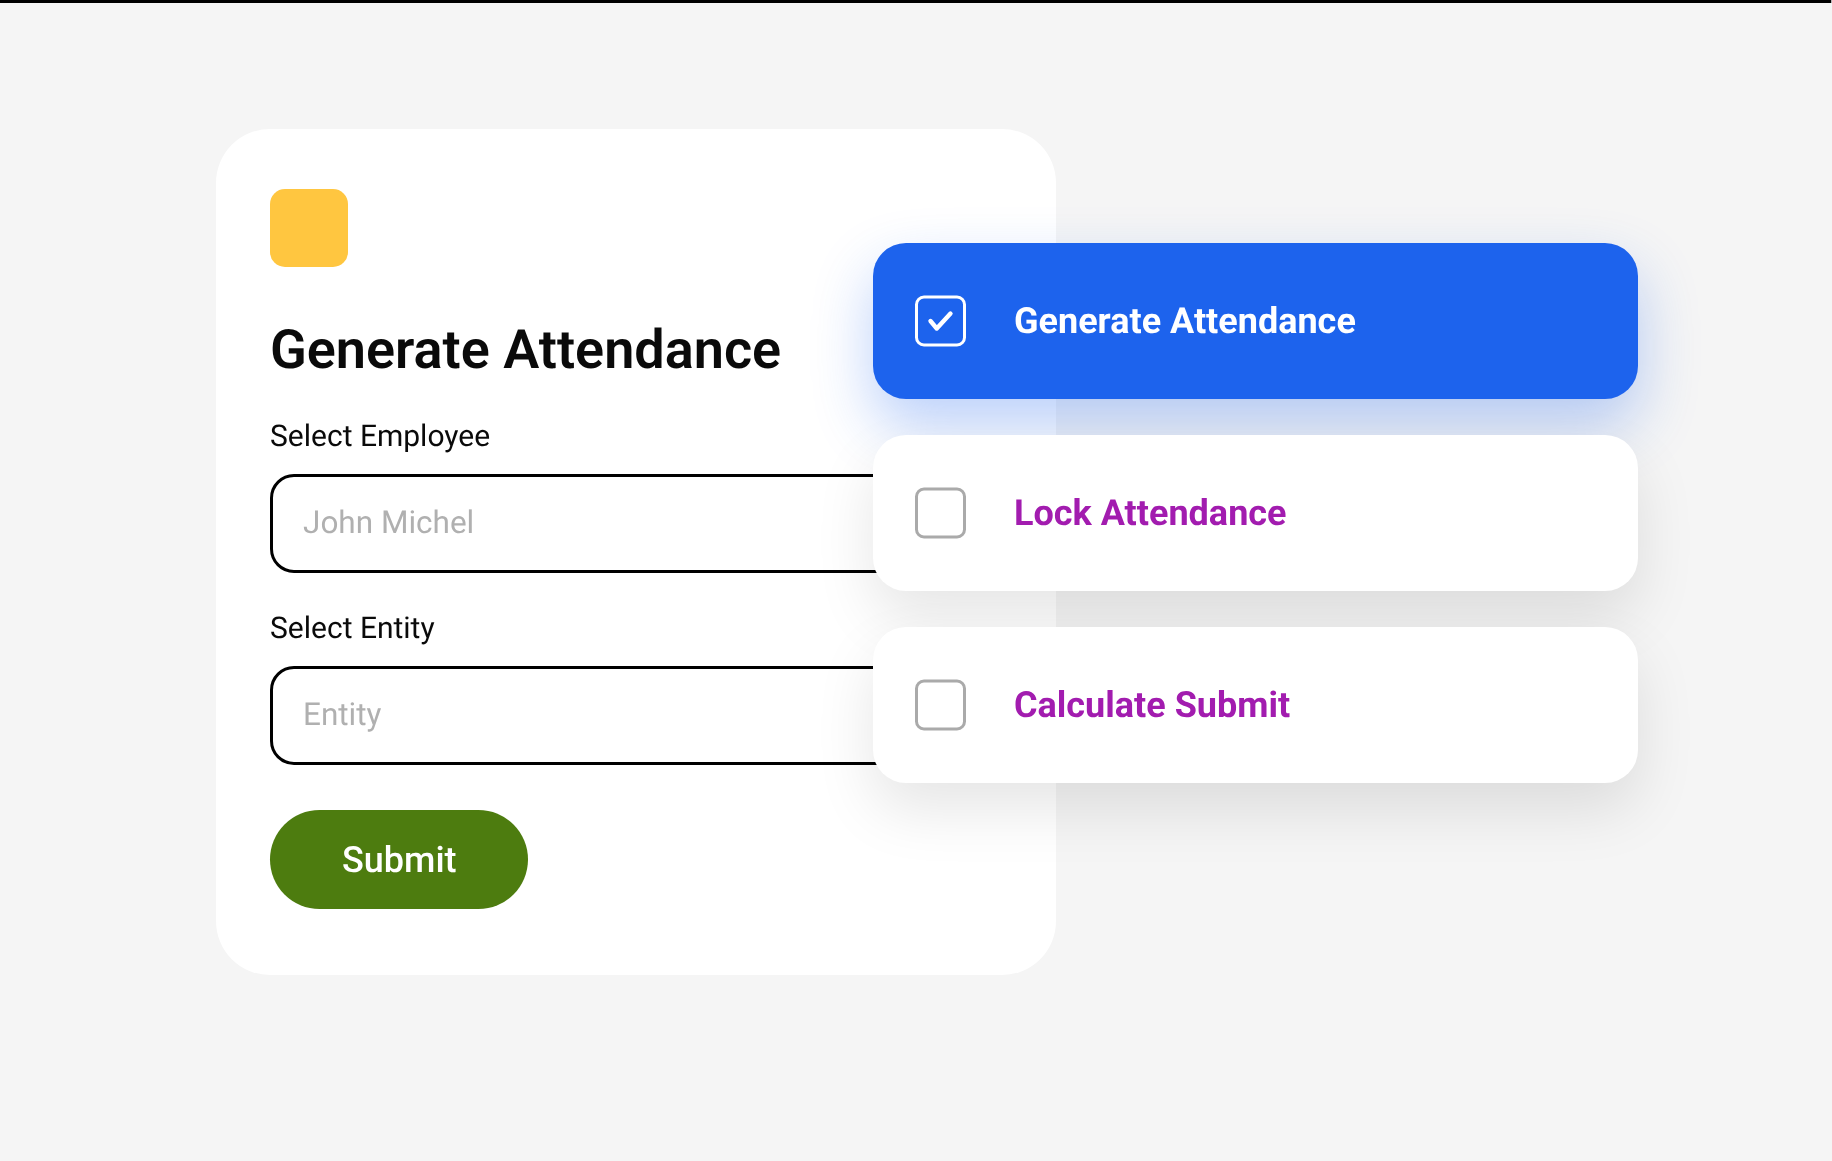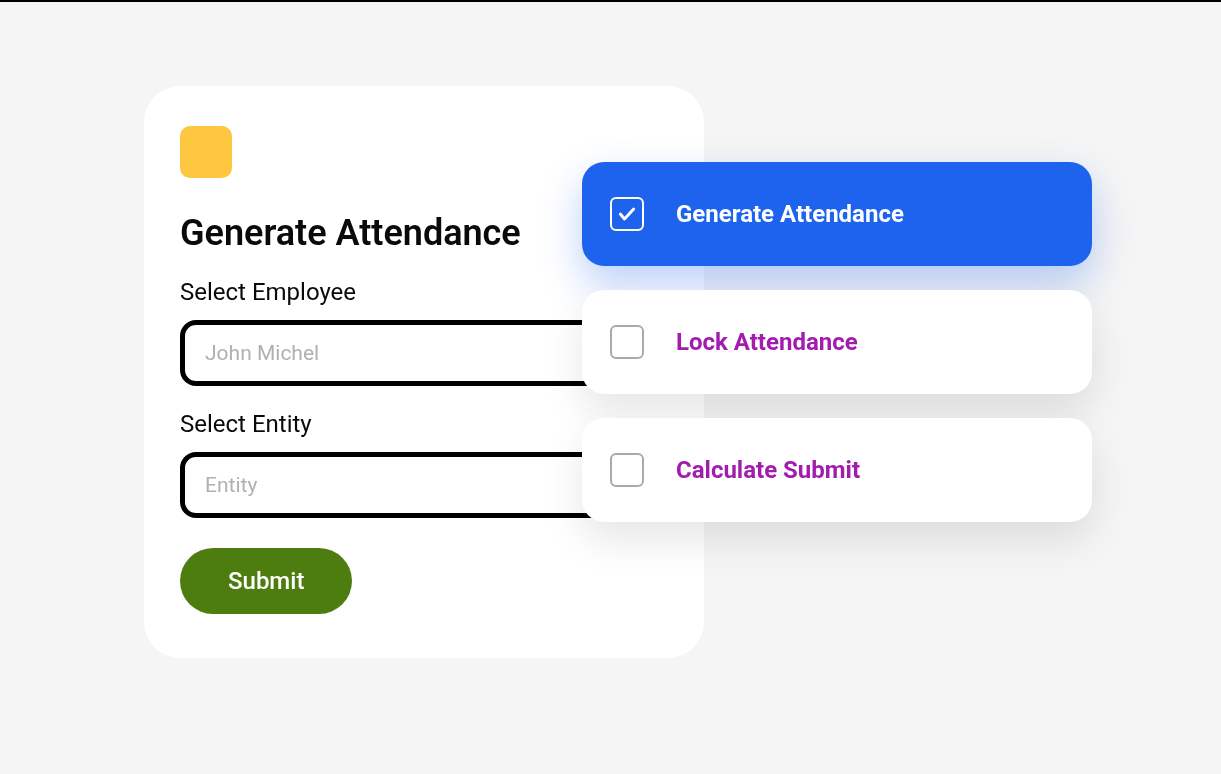--- a/index.html
+++ b/index.html
@@ -42,28 +42,28 @@
     .card-title {
       font-size: 36px;
       font-weight: 600;
       color: #0a0a0a;
       margin-bottom: 24px;
     }
     .field {
       margin-bottom: 24px;
     }
     .field-label {
-      font-size: 24px;
+      font-size: 20px;
       color: #0a0a0a;
       margin-bottom: 14px;
     }
     .field-input {
       width: 100%;
       height: 66px;
-      border: 5px solid #000000;
+      border: 2px solid #000000;
       border-radius: 16px;
       padding: 0 20px;
       font-size: 21px;
       color: #0a0a0a;
       background: #fff;
       font-family: inherit;
       outline: none;
     }
     .field-input::placeholder {
       color: #b0b0b0;

